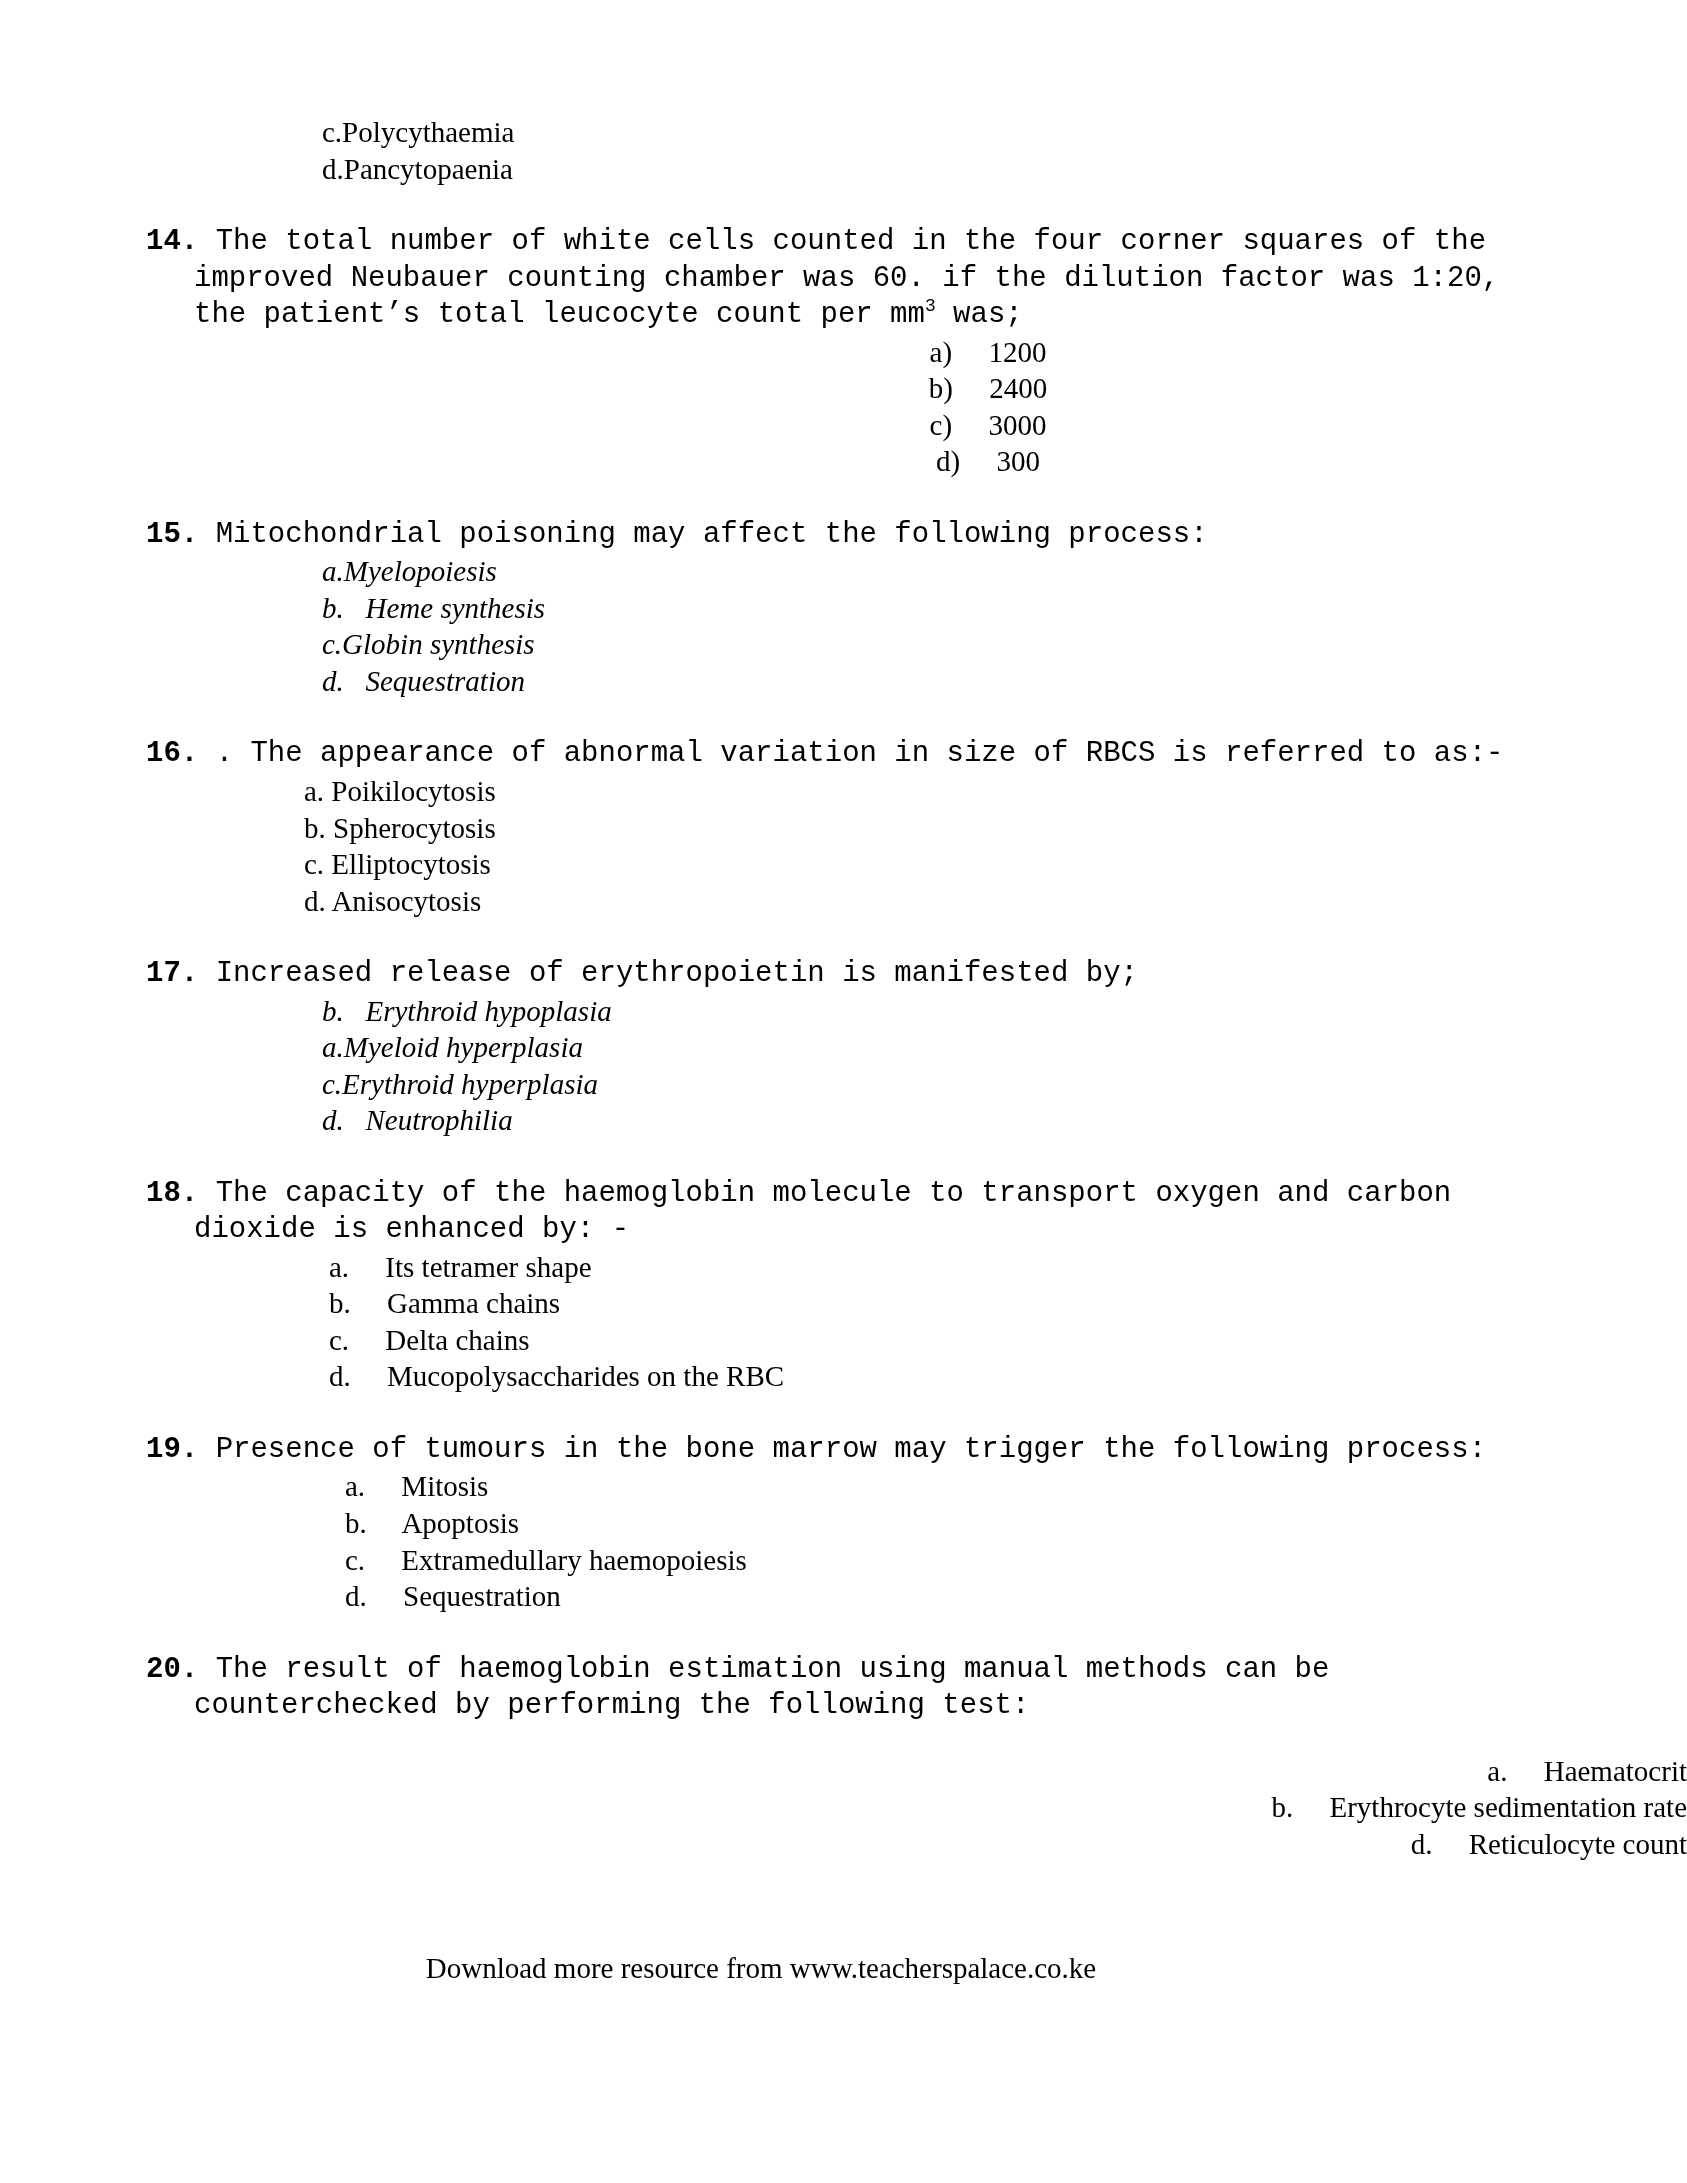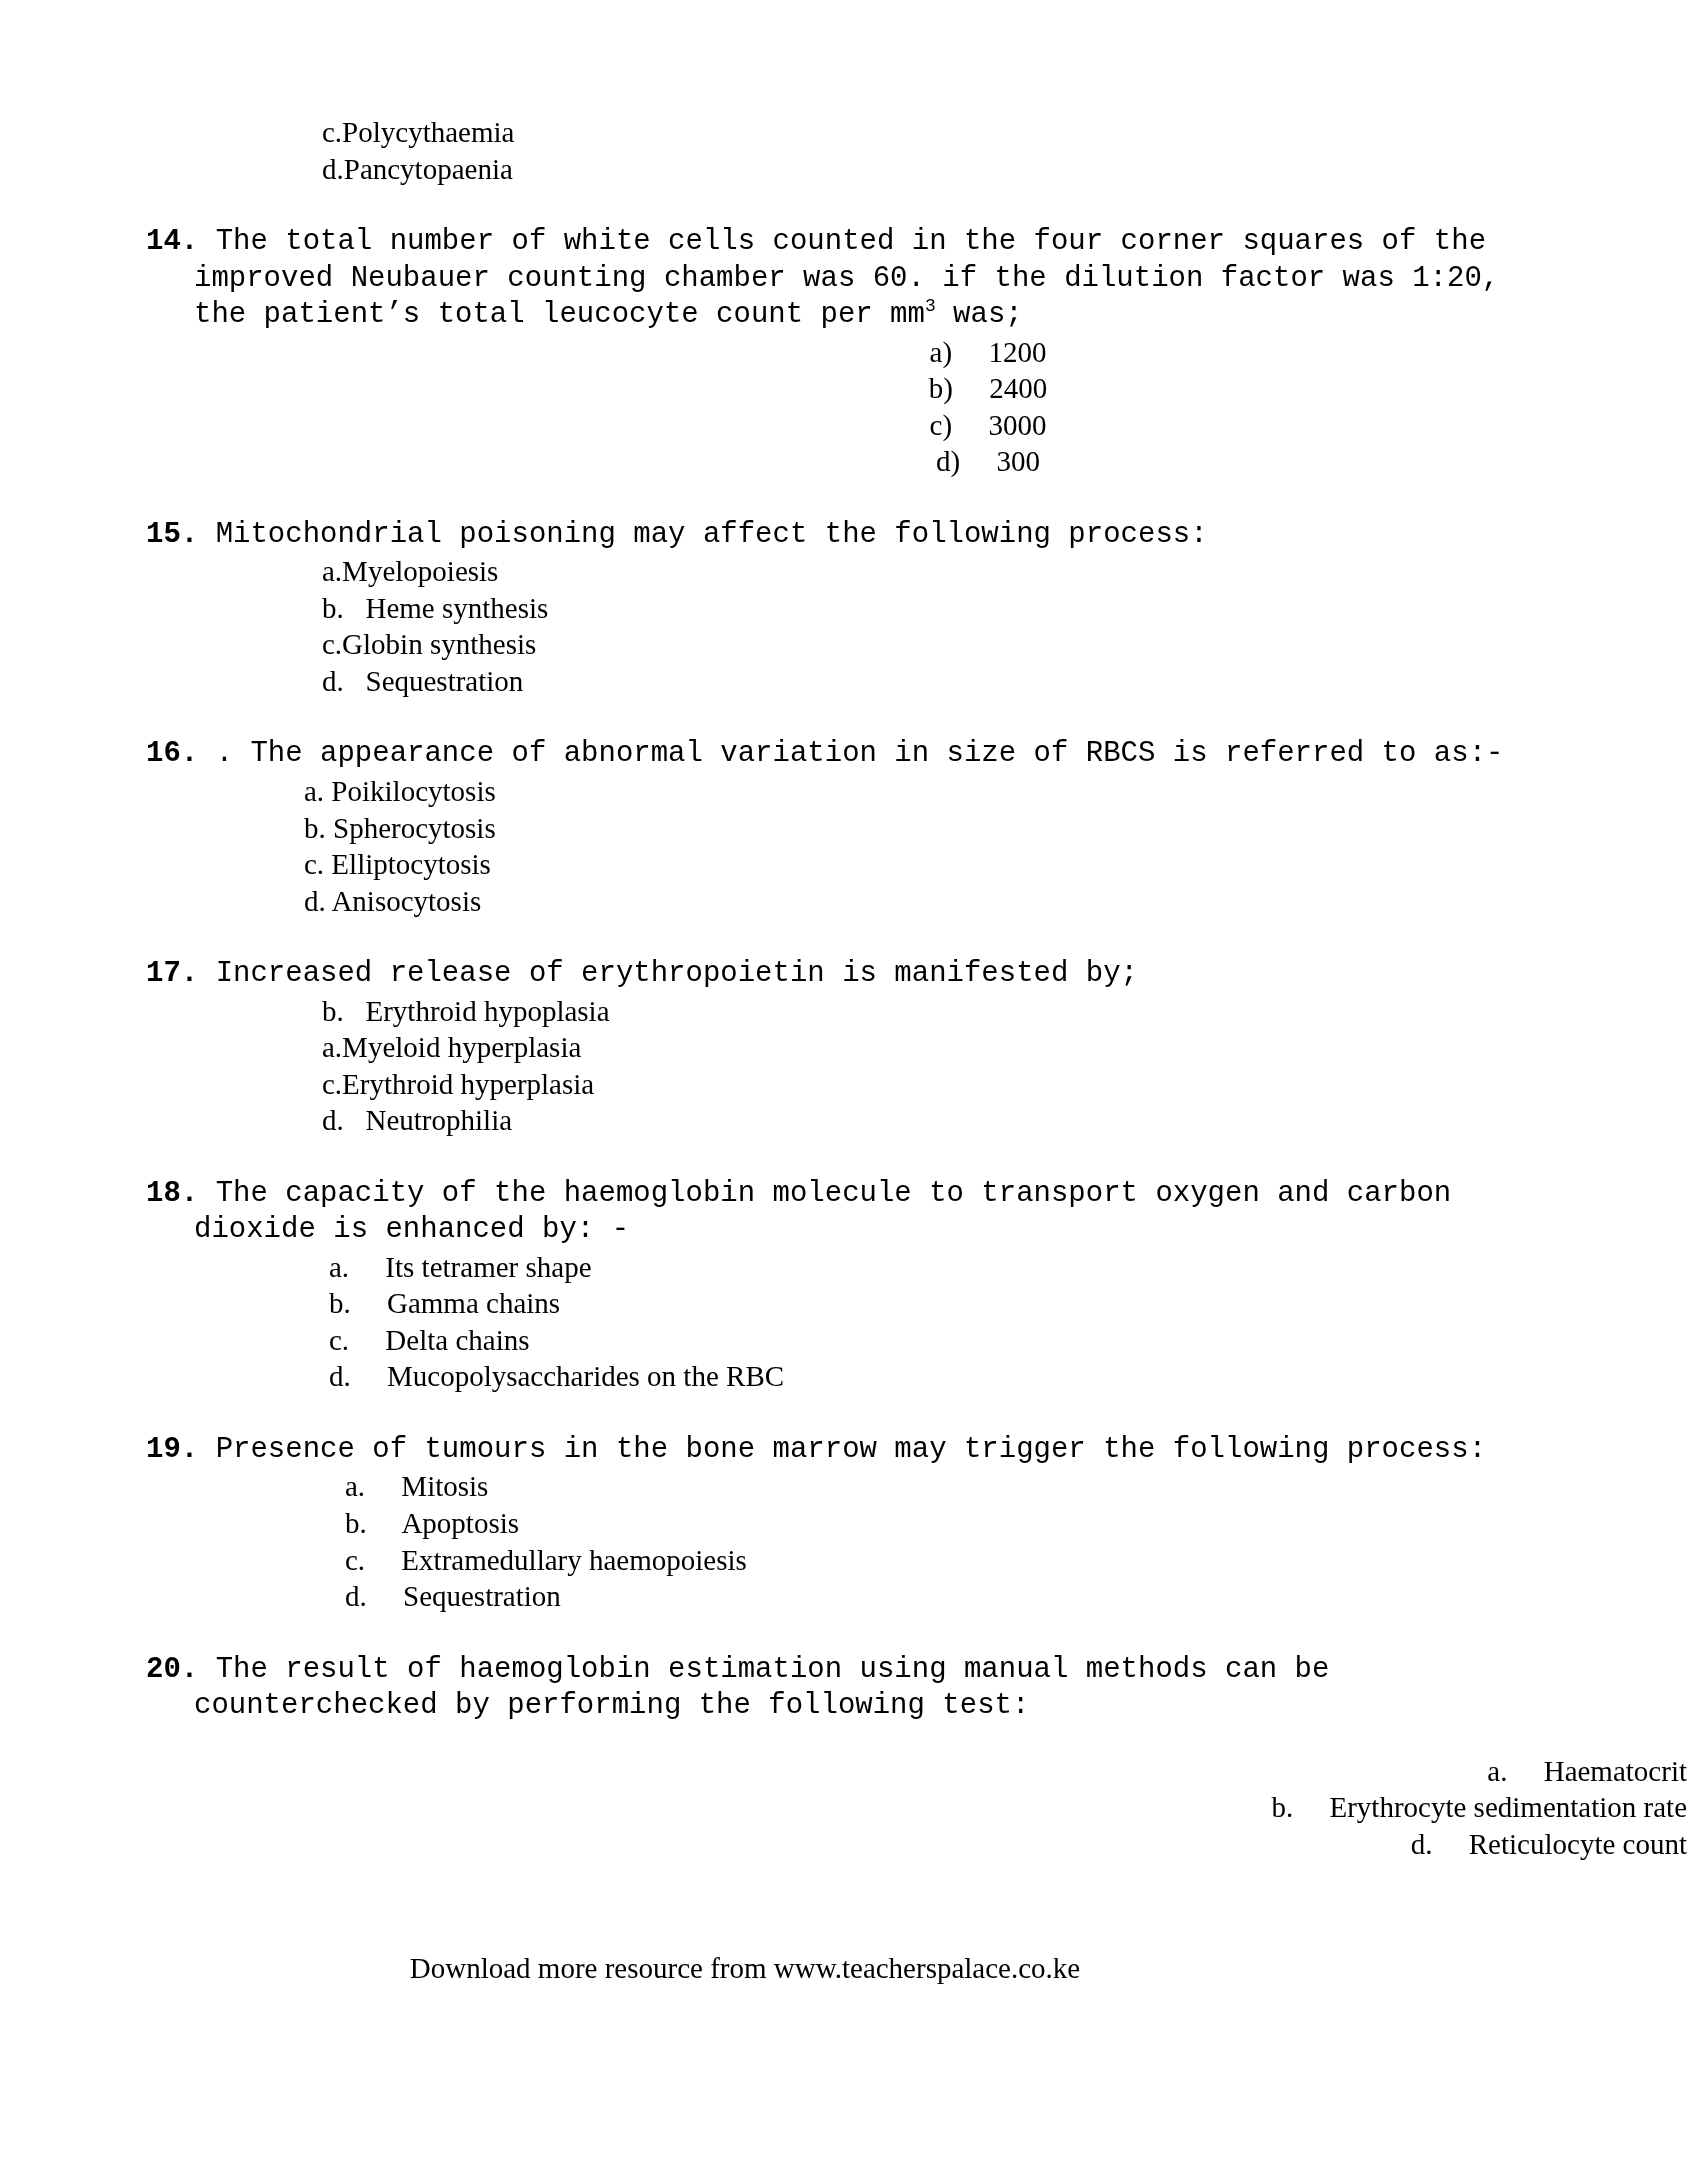--- a/index.html
+++ b/index.html
@@ -65,36 +65,36 @@
     margin: 0;
     padding: 0;
     list-style: none;
   }
   .opt {
     white-space: pre;
     display: block;
   }
 
   
-  .ind-a { margin-left: 322px; }   
+  .ind-a { margin-left: 322px; font-style: italic; }   
   .ind-b { margin-left: 304px; }   
   .ind-c { margin-left: 289px; text-align: center; }   
   .ind-d { margin-left: 329px; }   
   .ind-e { margin-left: 345px; }   
   .ind-f { margin-left: 355px; }   
 
   .gap-before-options {
     margin-top: 28px;
     text-align: right;
   }
 
   
   .footer {
     position: absolute;
-    left: 0;
+    left: 16px;
     top: 1952px;
     width: 1490px;
     text-align: center;
     font-size: 29px;
   }
 </style>
 </head>
 <body>
 
 <div class="page">

